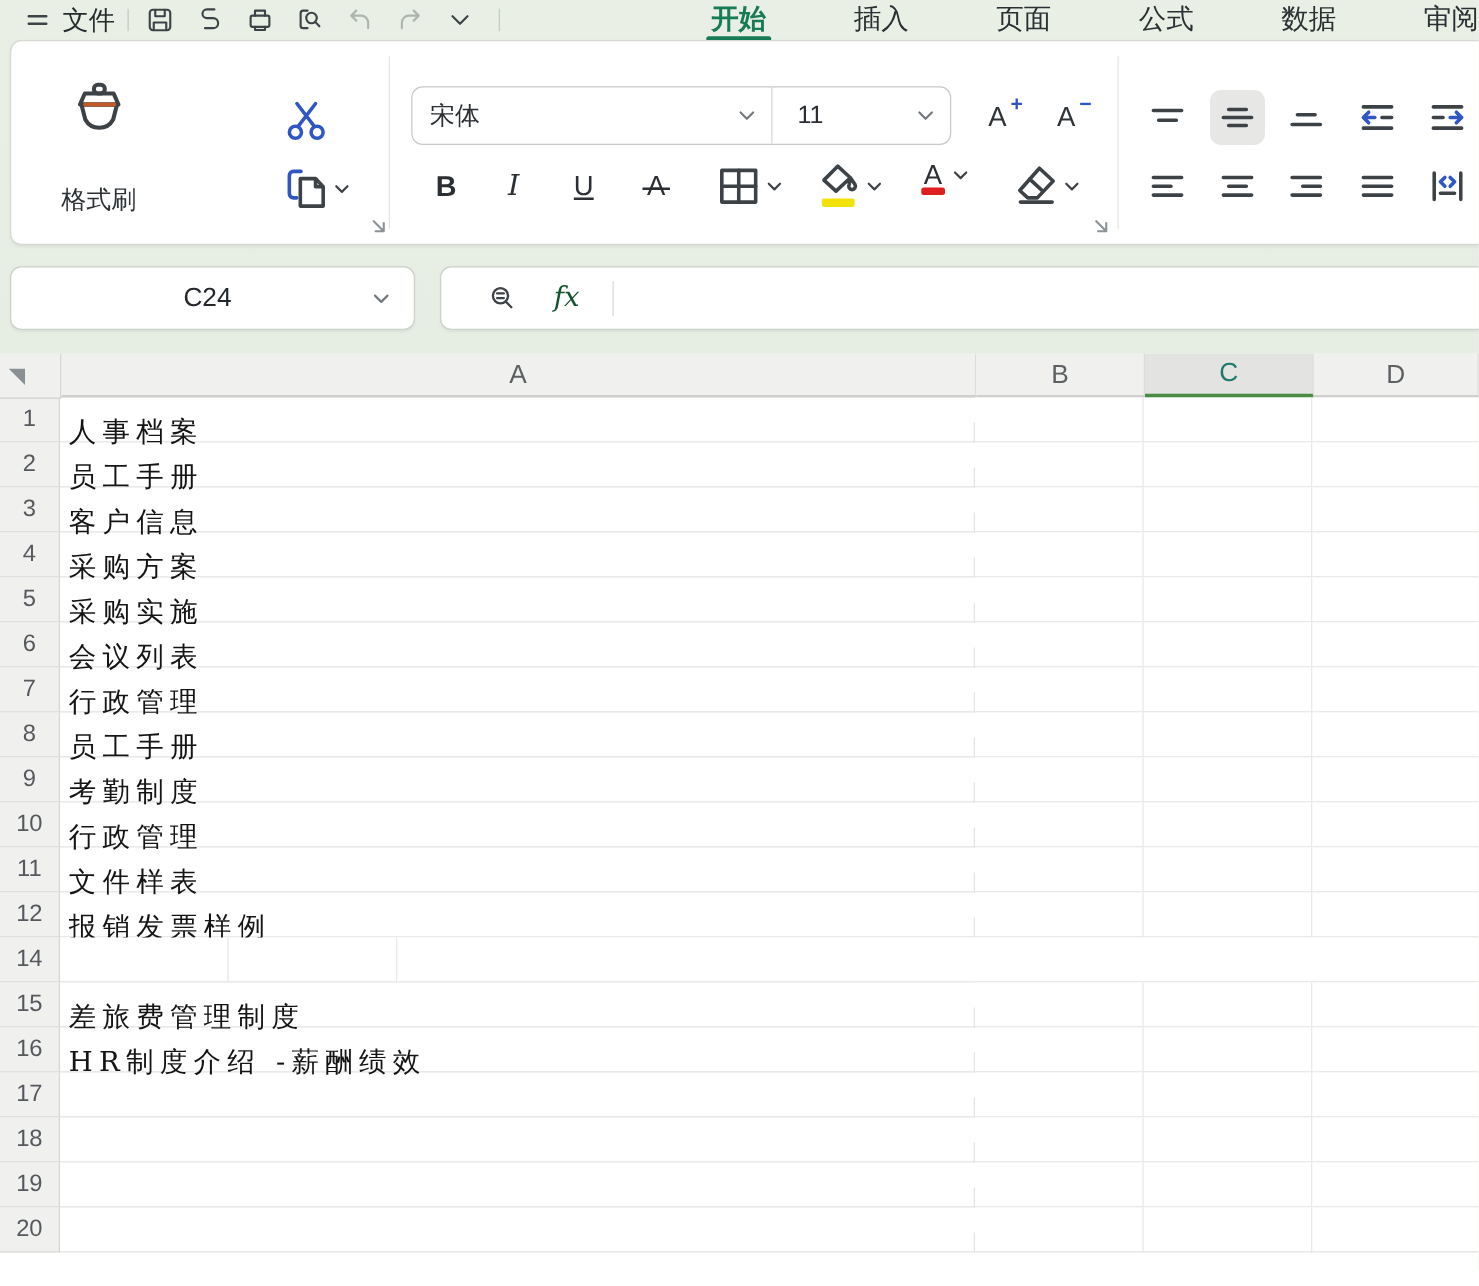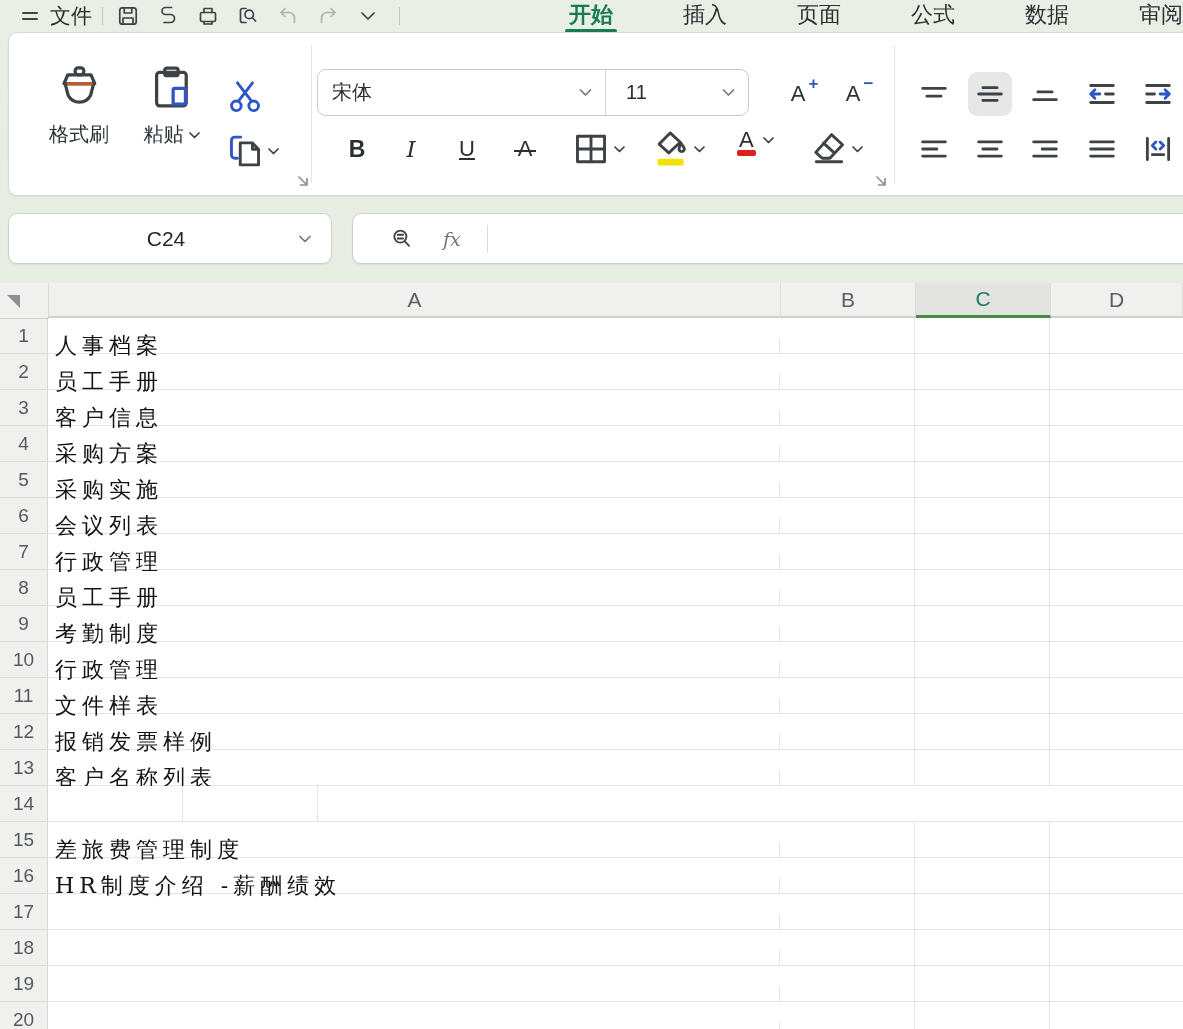--- a/index.html
+++ b/index.html
@@ -22,38 +22,38 @@
   svg.ic.gray{stroke:#adb5ae;}
   svg.ic.blue{stroke:#2e56c4;}
   .tabs{left:534px;top:0;height:32px;display:flex;}
   .tab{width:114px;height:32px;text-align:center;font-size:22px;color:#2a2f33;line-height:30px;position:relative;}
   .tab.active{color:#177c55;font-weight:bold;}
   .tab.active .tab-underline{position:absolute;left:31px;bottom:-1px;width:52px;height:4px;border-radius:2px;background:#177c55;}
 
   
   .ribbon{left:8px;top:32px;width:1200px;height:162px;background:#ffffff;border:1px solid #d7dad4;border-radius:9px;box-shadow:0 1px 2px rgba(80,90,80,.08);}
   .rgroup-sep{width:1px;background:#e3e5e1;top:12px;height:138px;}
-  .rbtn{display:flex;flex-direction:column;align-items:center;justify-content:flex-start;border-radius:8px;}
+  .rbtn{display:flex;flex-direction:column;align-items:center;justify-content:space-between;border-radius:8px;}
   .rlabel{font-size:20px;color:#2b3034;white-space:nowrap;display:flex;align-items:center;gap:4px;}
   .icbtn{width:44px;height:44px;display:flex;align-items:center;justify-content:center;border-radius:9px;}
   .icbtn.selected{background:#e7e7e6;}
   .combo{background:#fff;border:1px solid #c8ccc6;border-radius:9px;display:flex;align-items:stretch;}
   .combo .sect{display:flex;align-items:center;}
   .combo .sep{width:1px;background:#d5d8d2;}
   .combo-text{font-size:20px;color:#2b2f33;}
   .glyphbtn{font-size:21px;color:#2b2f33;}
   .fontsz{position:relative;font-size:22px;color:#2f3438;}
   .fontsz .sup{position:absolute;top:-7px;right:-13px;font-size:17px;font-weight:bold;color:#2e56c4;}
   .underA{position:absolute;left:-2px;right:-2px;bottom:-3px;height:6px;border-radius:2px;}
 
   
   .namebox{left:8px;top:213px;width:322px;height:49px;background:#fff;border:1px solid #ccd1ca;border-radius:9px;display:flex;align-items:center;box-shadow:0 1px 2px rgba(80,90,80,.07);}
   .namebox .ref{flex:1;text-align:center;font-size:21px;color:#23272b;padding-left:26px;}
   .fbox{left:352px;top:213px;width:840px;height:49px;background:#fff;border:1px solid #ccd1ca;border-radius:9px 0 0 9px;display:flex;align-items:center;box-shadow:0 1px 2px rgba(80,90,80,.07);}
-  .fx{font-family:"DejaVu Serif","Liberation Serif",serif;font-style:italic;font-size:19px;color:#737373;}
+  .fx{font-family:"DejaVu Serif","Liberation Serif",serif;font-style:italic;font-size:22px;color:#14532d;}
   .fdiv{width:1px;height:28px;background:#d9dcd6;}
   .fvalue{font-size:20px;color:#222;}
 
   
   .sheet{left:0;top:283px;width:1183px;height:746px;background:#fff;}
   .hdr-row{display:flex;height:35px;}
   .corner{width:48px;height:35px;background:#f0f0ee;border-right:1px solid #d6d6d4;border-bottom:1px solid #cfcfcd;position:relative;}
   .corner .tri{position:absolute;right:28px;top:12px;width:0;height:0;border-top:13px solid #8a8f93;border-left:13px solid transparent;}
   .colh{height:35px;background:#f0f0ee;border-right:1px solid #dcdcda;border-bottom:2px solid #cfcfcd;box-sizing:border-box;
         display:flex;align-items:center;justify-content:center;font-size:21px;color:#5c6063;}
@@ -135,33 +135,20 @@
       <rect x="11" y="2.5" width="4.5" height="3.6" rx="1.6"></rect>
       <path d="M7.2 6.1 h12 l2 4.6 h-16 z"></path>
       <path d="M5.8 10.7 h14.8 l-1.6 6.2 a6.6 6.6 0 0 1 -11.6 0 z"></path>
       <path d="M7.4 10.7 h12" stroke="#c05a28"></path>
     </svg>
     <div class="rlabel" style="margin-top:6px;">
         <span>格式刷</span>
       </div>
   </div>
 
-  <div class="abs rbtn" style="left:120px;top:30px;width:86px;height:110px;">
-    <svg class="ic" width="50" height="52" viewBox="0 0 26 27">
-      <rect x="5" y="4.8" width="15.4" height="17.5" rx="1.6"></rect>
-      <rect x="9.2" y="2.6" width="7" height="4" rx="1.2"></rect>
-      <rect x="13.6" y="13.2" width="6.4" height="8.2" rx="0.8" stroke="#2e56c4"></rect>
-    </svg>
-    <div class="rlabel" style="margin-top:6px;">
-      <span>粘贴</span>
-      <svg class="ic" width="13" height="10" viewBox="0 0 13 10">
-          <path d="M2 3 l4.5 4.5 4.5-4.5"></path>
-        </svg>
-    </div>
-  </div>
 
   <div class="abs icbtn" style="left:214px;top:42px;">
     <svg class="ic blue" width="40" height="40" viewBox="0 0 24 24">
       <path d="M8.3 14.2 L16.5 3.5 M15.7 14.2 L7.5 3.5"></path>
       <circle cx="6.8" cy="17.3" r="2.9"></circle>
         <circle cx="17.2" cy="17.3" r="2.9"></circle>
     </svg>
   </div>
 
   <div class="abs" style="left:214px;top:96px;display:flex;align-items:center;">
@@ -169,21 +156,21 @@
       <path d="M10.5 4.8 H7 a2 2 0 0 0 -2 2 v8.5 a2 2 0 0 0 2 2 h1.5" stroke="#2e56c4"></path>
       <path d="M10.2 8.2 h7.2 l3.6 3.8 v9.2 h-10.8 z M17.4 8.2 v3.8 h3.6"></path>
     </svg>
     <svg class="ic" width="13" height="10" viewBox="0 0 13 10">
         <path d="M2 3 l4.5 4.5 4.5-4.5"></path>
       </svg>
   </div>
 
   <div class="abs rgroup-sep" style="left:302px;"></div>
 
-  <div class="abs combo" style="left:308px;top:36px;width:430px;height:45px;">
+  <div class="abs combo" style="left:320px;top:36px;width:430px;height:45px;">
     <div class="sect" style="flex:1;padding:0 12px 0 14px;justify-content:space-between;">
       <span class="combo-text">宋体</span>
       <svg class="ic" width="15" height="11" viewBox="0 0 15 11" style="stroke:#73787c;">
           <path d="M2.5 3 l5 5 5-5"></path>
         </svg>
     </div>
     <div class="sep"></div>
     <div class="sect" style="width:110px;padding:0 12px 0 20px;justify-content:space-between;">
       <span class="combo-text">11</span>
       <svg class="ic" width="15" height="11" viewBox="0 0 15 11" style="stroke:#73787c;">
@@ -419,27 +406,20 @@
       <div class="cell cd"></div>
     </div>
   <div class="row">
       <div class="rn">12</div>
       <div class="cell ca">报销发票样例</div>
       <div class="cell cb"></div>
       <div class="cell cc"></div>
       <div class="cell cd"></div>
     </div>
   <div class="row">
-      <div class="rn">13</div>
-      <div class="cell ca">客户名称列表</div>
-      <div class="cell cb"></div>
-      <div class="cell cc"></div>
-      <div class="cell cd"></div>
-    </div>
-  <div class="row">
       <div class="rn">14</div>
       <div class="cell cb"></div>
       <div class="cell cc"></div>
       <div class="cell cd"></div>
     </div>
   <div class="row">
       <div class="rn">15</div>
       <div class="cell ca">差旅费管理制度</div>
       <div class="cell cb"></div>
       <div class="cell cc"></div>

